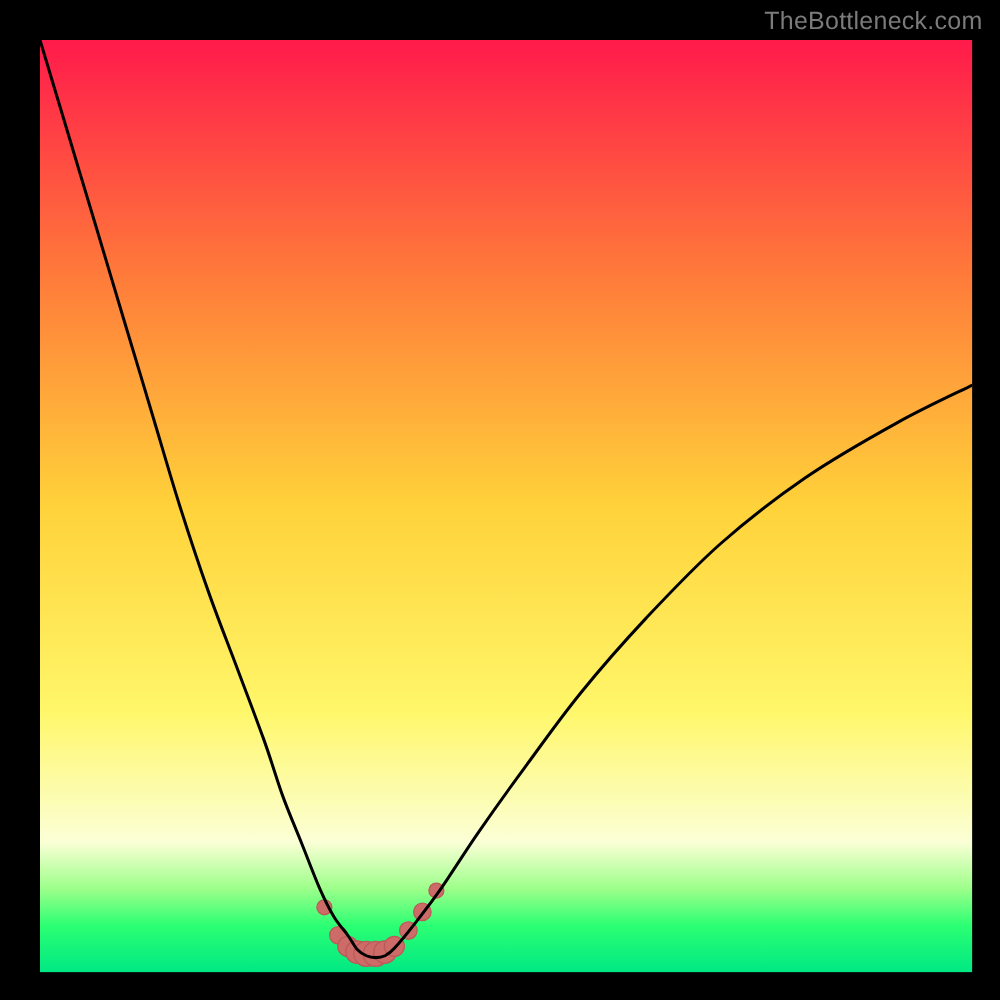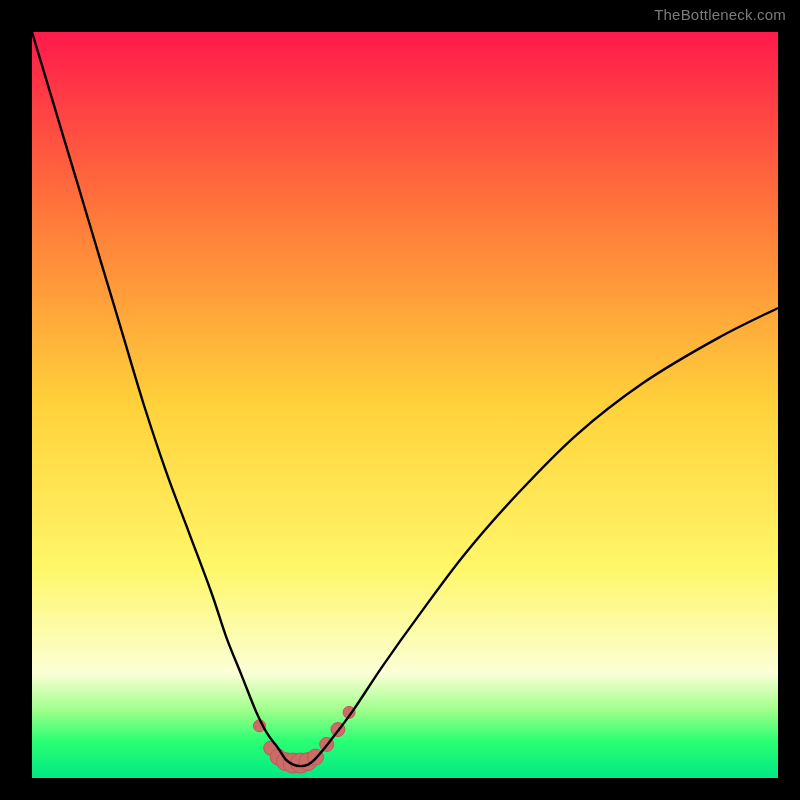--- a/index.html
+++ b/index.html
@@ -22,21 +22,21 @@
     top: 32px;
     width: 746px;
     height: 746px;
     overflow: hidden;
   }
   .watermark {
     position: absolute;
     top: 6px;
     right: 14px;
     color: #7b7b7b;
-    font-size: 15px;
+    font-size: 20px;
     font-weight: 400;
     letter-spacing: 0.2px;
   }
   svg {
     position: absolute;
     inset: 0;
   }
 </style>
 </head>
 <body>

